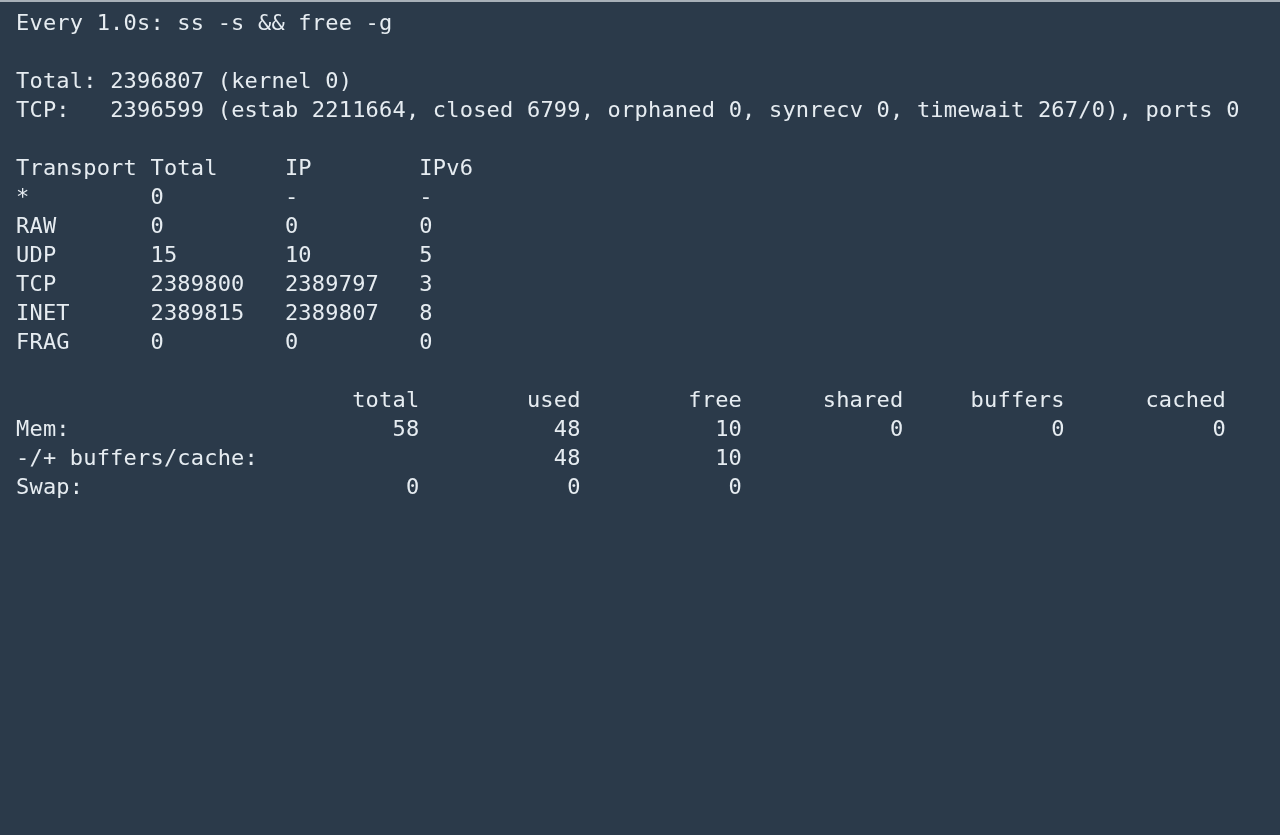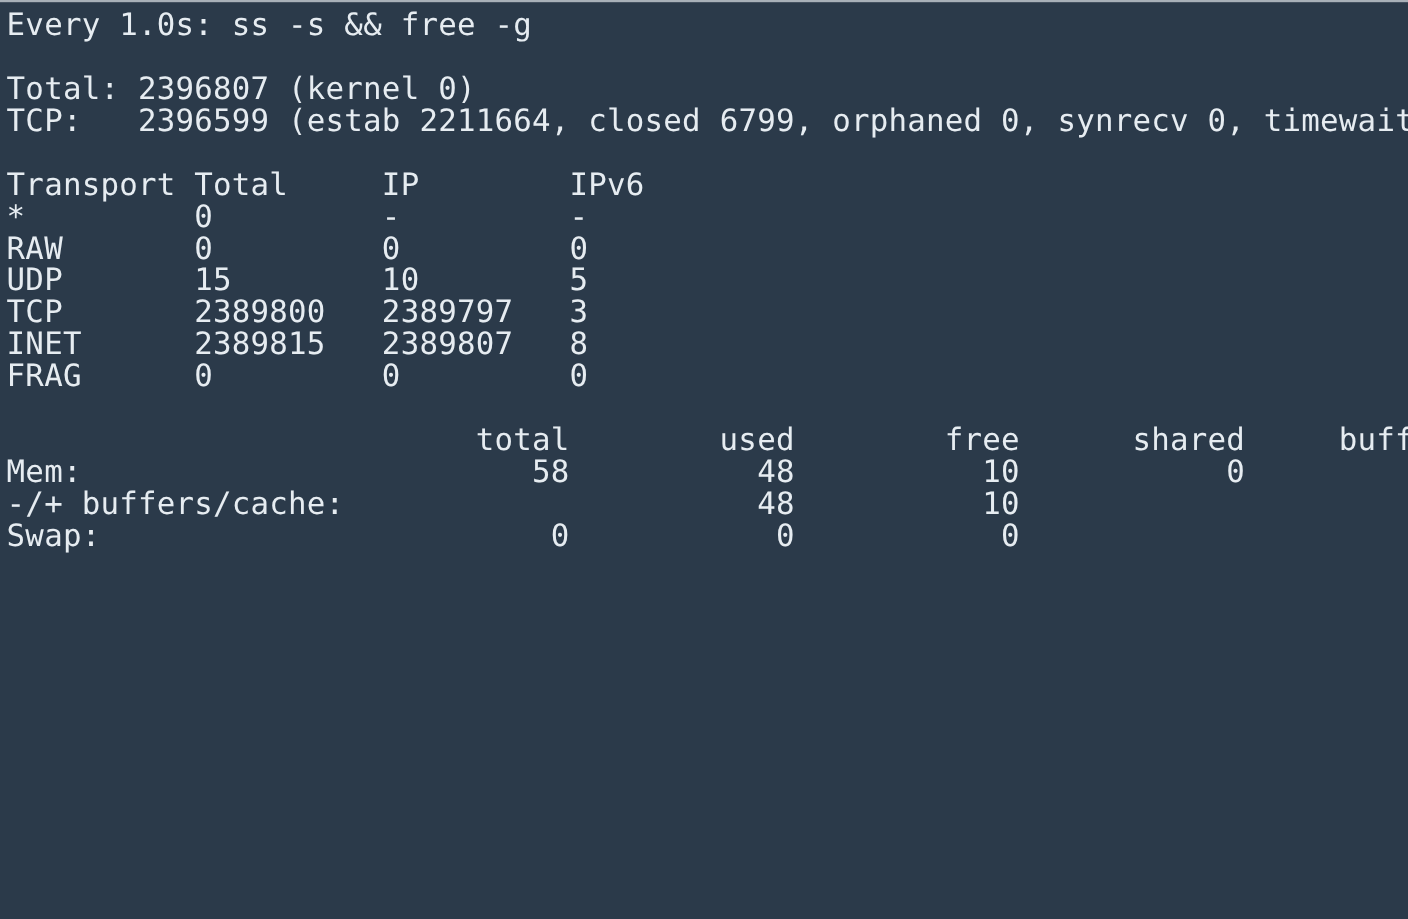--- a/index.html
+++ b/index.html
@@ -8,23 +8,23 @@
     width: 1280px;
     height: 835px;
     background: #2b3a4a;
     overflow: hidden;
   }
   body {
     border-top: 2px solid #a8b0b8;
   }
   pre.terminal {
     margin: 0;
-    padding: 6px 4px 0 6px;
+    padding: 6px 4px 0 16px;
     font-family: "Menlo", "DejaVu Sans Mono", "Consolas", monospace;
-    font-size: 28px;
+    font-size: 22px;
     line-height: 29px;
     color: #e6ecf1;
     white-space: pre;
     letter-spacing: 0.2px;
   }
 </style>
 </head>
 <body>
 
 <pre class="terminal"><span>Every <span>1.0s</span>: <span>ss -s &amp;&amp; free -g</span></span>

